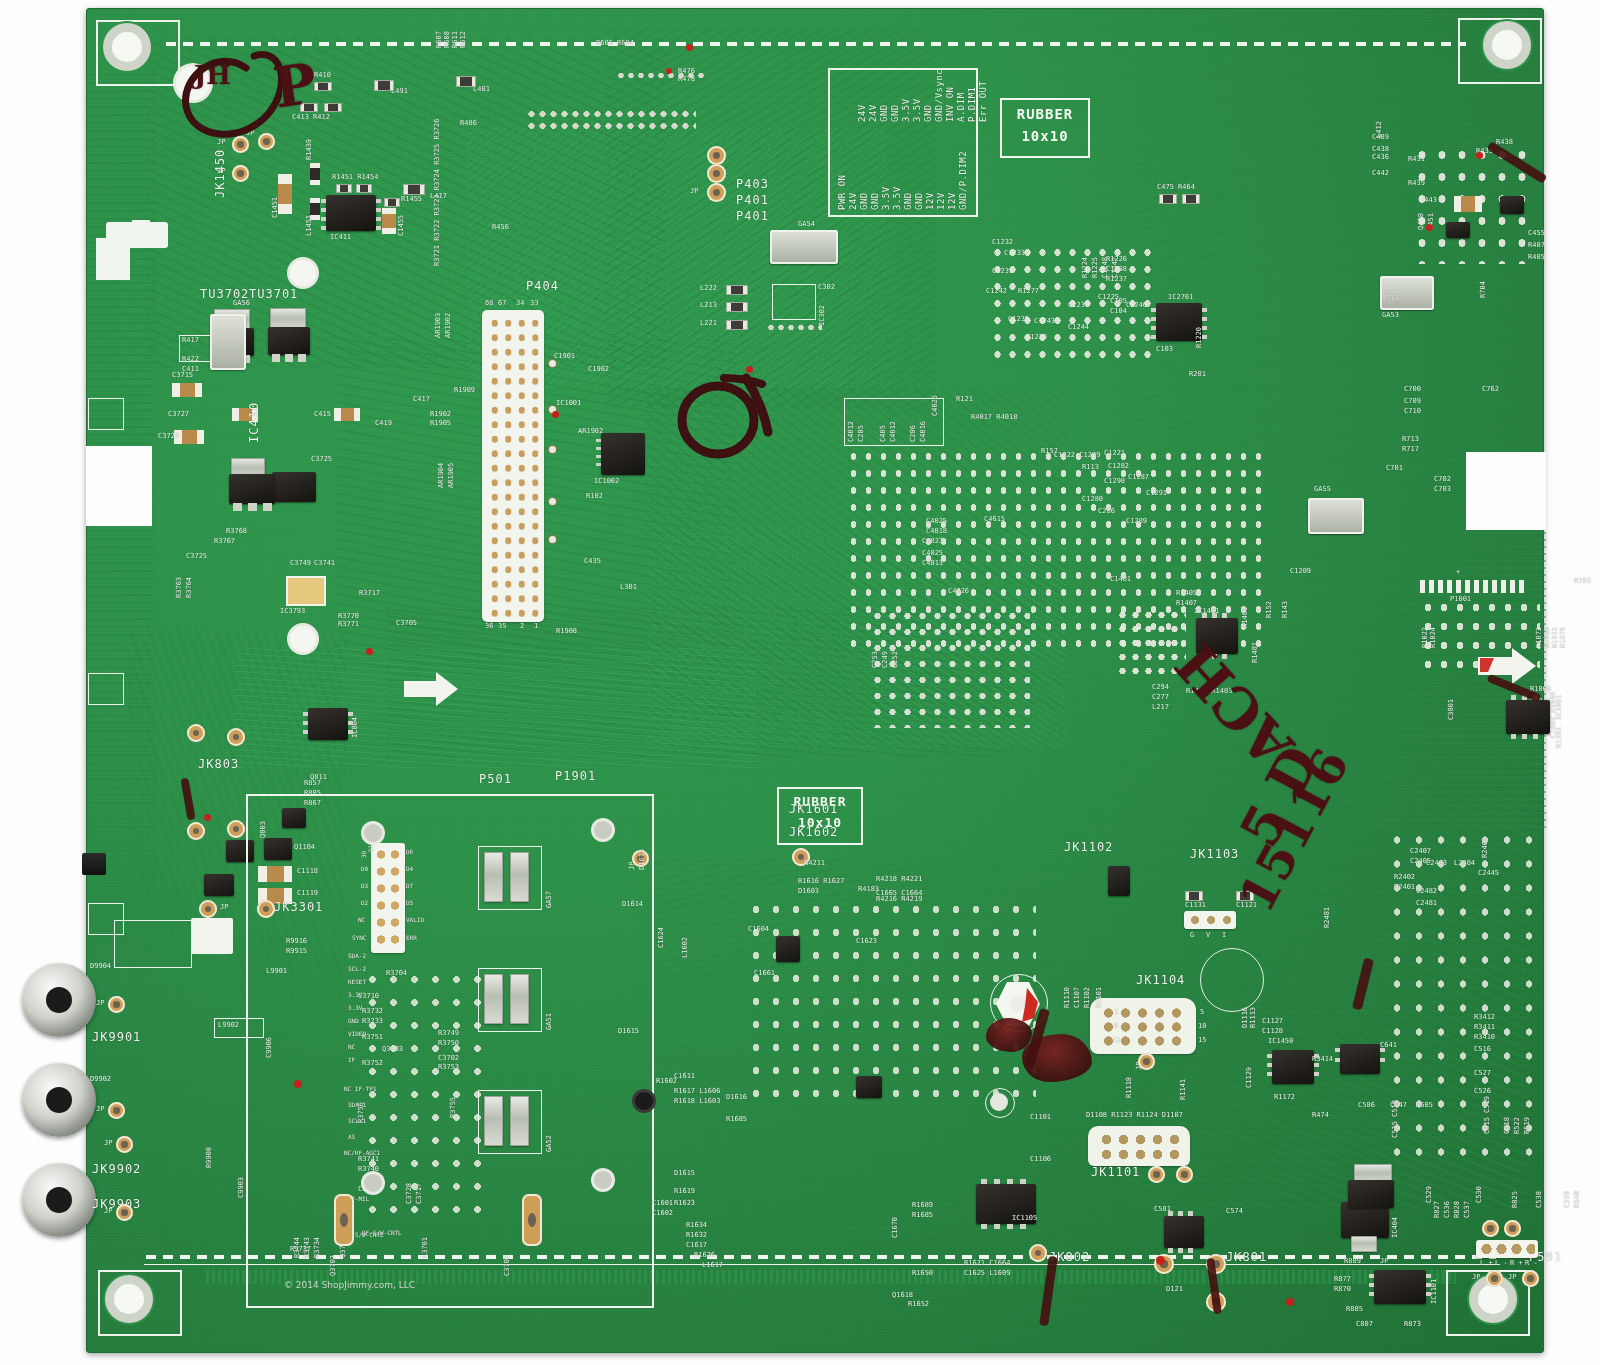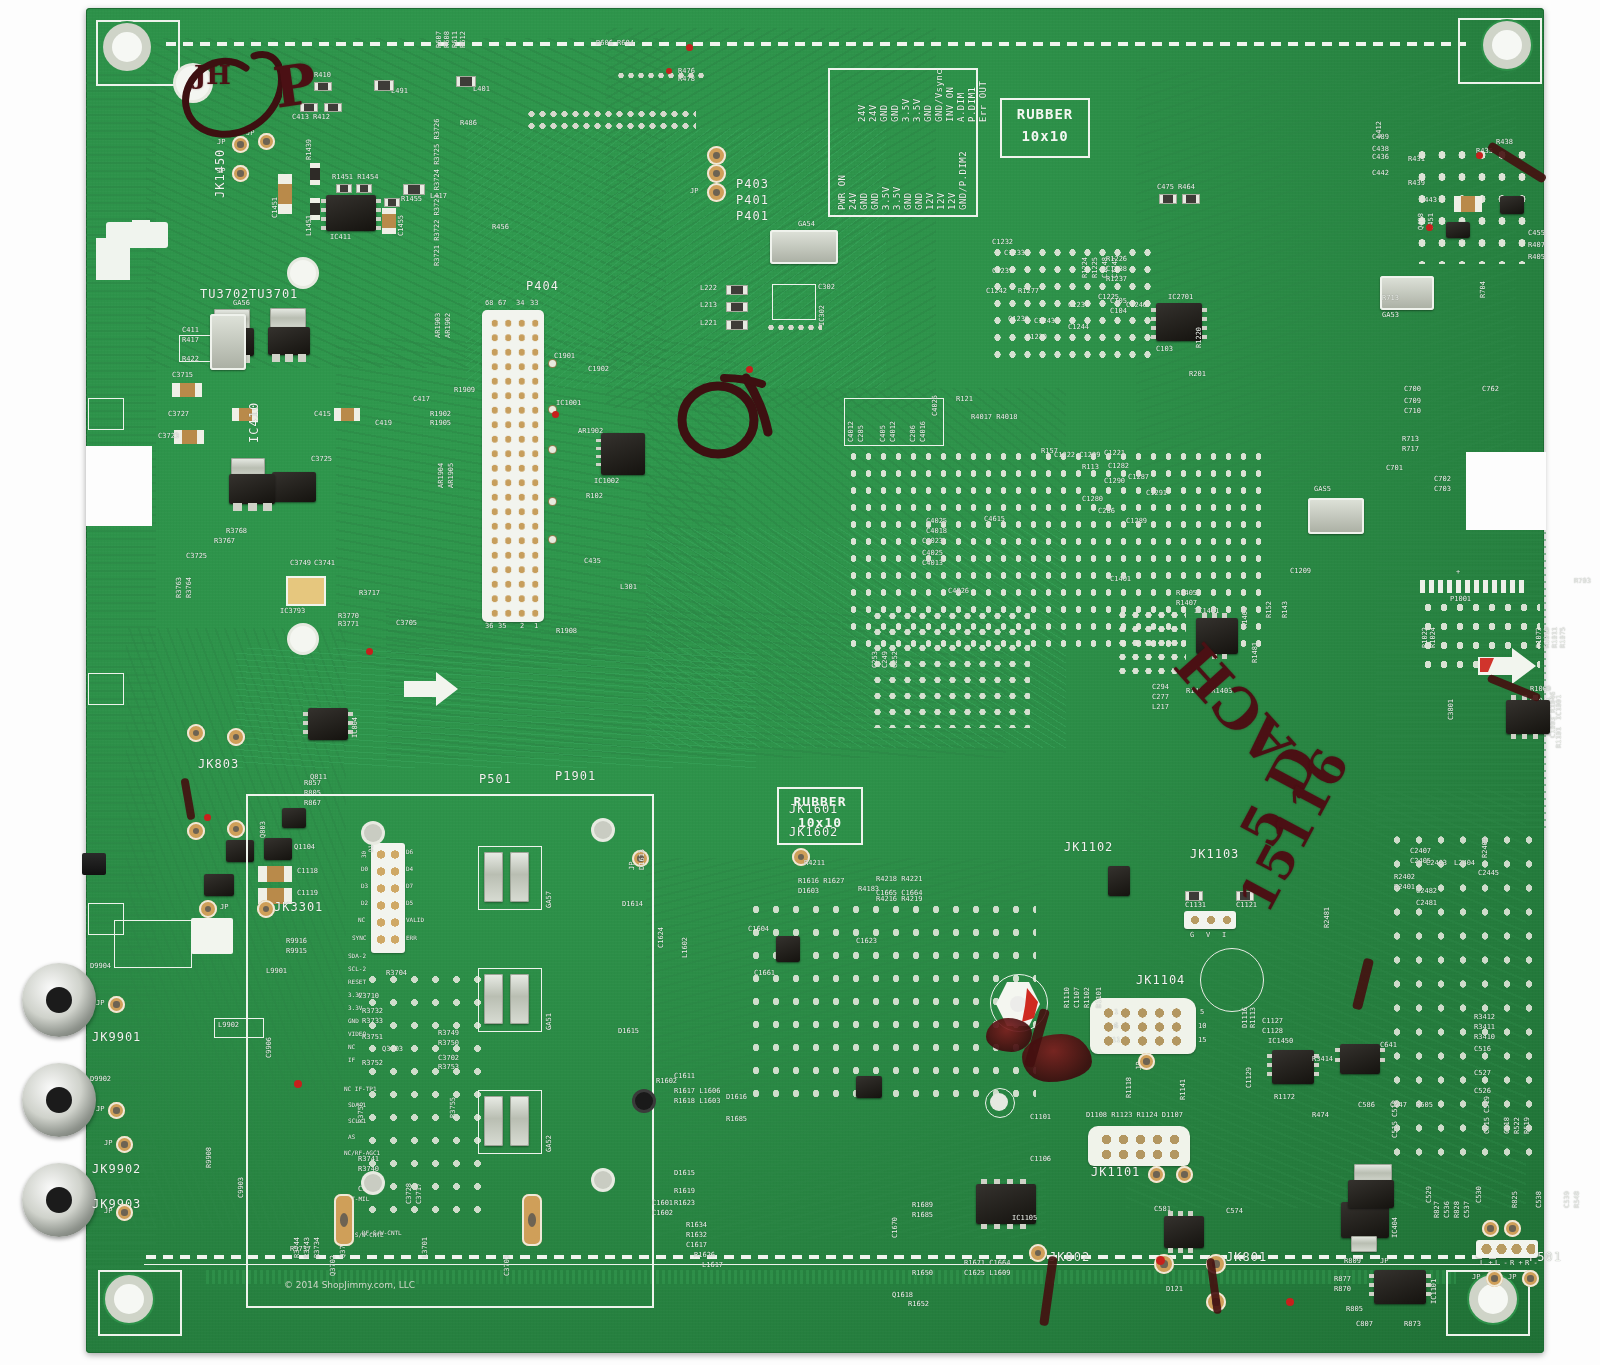--- a/index.html
+++ b/index.html
@@ -224,21 +224,21 @@
       <div class="pin" style="left:17px;bottom:-7px;width:8px;height:8px;"></div>
       <div class="pin" style="left:30px;bottom:-7px;width:8px;height:8px;"></div>
     </div>
     <div class="ic" style="left:182px;top:319px;width:42px;height:28px;">
       <div class="pin" style="left:4px;bottom:-7px;width:8px;height:8px;"></div>
       <div class="pin" style="left:17px;bottom:-7px;width:8px;height:8px;"></div>
       <div class="pin" style="left:30px;bottom:-7px;width:8px;height:8px;"></div>
     </div>
     <div class="outline thin" style="left:93px;top:327px;width:37px;height:25px;"></div>
     <div class="silk sm" style="left:96px;top:329px;">R417</div>
-    <div class="silk sm" style="left:96px;top:319px;text-align:center;">C411</div>
+    <div class="silk sm" style="left:96px;top:358px;text-align:center;">C411</div>
     <div class="silk sm" style="left:96px;top:348px;">R422</div>
     <div class="silk sm" style="left:131px;top:347px;">C414</div>
     <div class="silk sm" style="left:327px;top:388px;">C417</div>
     <div class="cap" style="left:86px;top:375px;width:30px;height:14px;">
         <i></i>
       </div>
     <div class="silk sm" style="left:86px;top:364px;">C3715</div>
     <div class="cap" style="left:88px;top:422px;width:30px;height:14px;">
         <i></i>
       </div>

